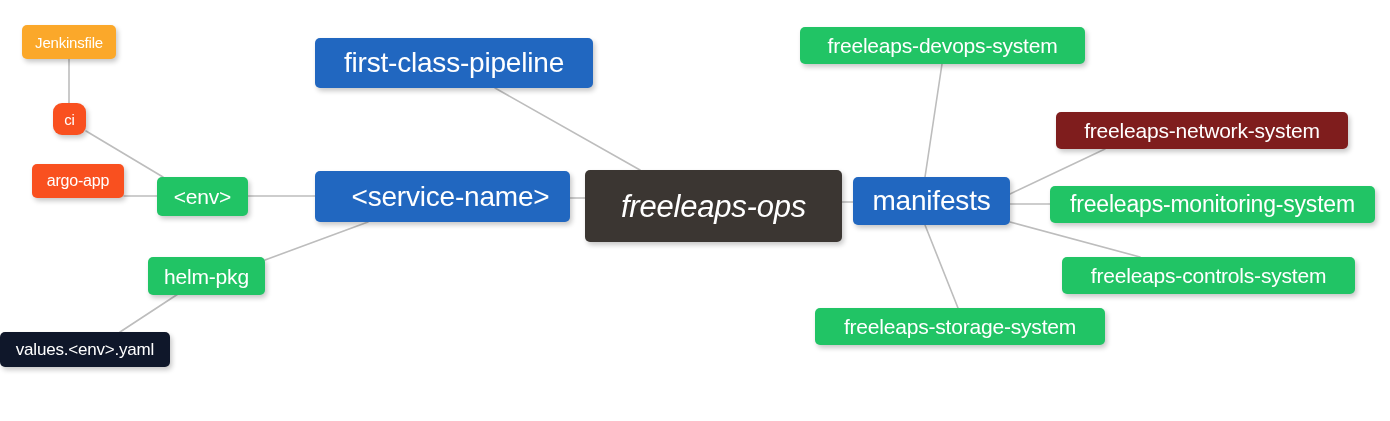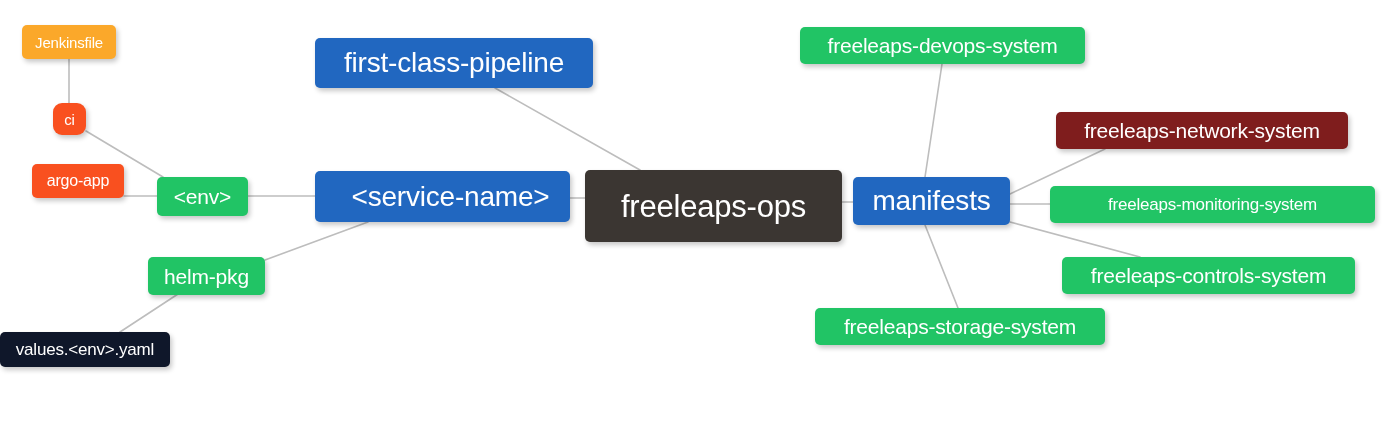--- a/index.html
+++ b/index.html
@@ -81,33 +81,33 @@
       </div>
       <div class="node" style="left: 0; top: 332px; width: 170px; height: 35px; background: #0f172a; font-size: 17px;">
         <span class="node-label">values.&lt;env&gt;.yaml</span>
       </div>
       <div class="node" style="left: 315px; top: 38px; width: 278px; height: 50px; background: rgb(33, 103, 192); font-size: 28px;">
         <span class="node-label">first-class-pipeline</span>
       </div>
       <div class="node" style="left: 315px; top: 171px; width: 255px; height: 51px; background: rgb(33, 103, 192); font-size: 28px; padding-left: 16px;">
         <span class="node-label">&lt;service-name&gt;</span>
       </div>
-      <div class="node" style="left: 585px; top: 170px; width: 257px; height: 72px; background: rgb(59, 54, 50); font-size: 31px;">
+      <div class="node" style="left: 585px; top: 170px; width: 257px; height: 72px; background: rgb(59, 54, 50); font-size: 31px; font-style: italic;">
         <span class="node-label">freeleaps-ops</span>
       </div>
       <div class="node" style="left: 853px; top: 177px; width: 157px; height: 48px; background: rgb(33, 103, 192); font-size: 28px;">
         <span class="node-label">manifests</span>
       </div>
       <div class="node" style="left: 800px; top: 27px; width: 285px; height: 37px; background: rgb(33, 196, 101); font-size: 21px;">
         <span class="node-label">freeleaps-devops-system</span>
       </div>
       <div class="node" style="left: 1056px; top: 112px; width: 292px; height: 37px; background: #7f1d1d; font-size: 21px;">
         <span class="node-label">freeleaps-network-system</span>
       </div>
-      <div class="node" style="left: 1050px; top: 186px; width: 325px; height: 37px; background: rgb(33, 196, 101); font-size: 17px;">
+      <div class="node" style="left: 1050px; top: 186px; width: 325px; height: 37px; background: rgb(33, 196, 101); font-size: 23px;">
         <span class="node-label">freeleaps-monitoring-system</span>
       </div>
       <div class="node" style="left: 1062px; top: 257px; width: 293px; height: 37px; background: rgb(33, 196, 101); font-size: 21px;">
         <span class="node-label">freeleaps-controls-system</span>
       </div>
       <div class="node" style="left: 815px; top: 308px; width: 290px; height: 37px; background: rgb(33, 196, 101); font-size: 21px;">
         <span class="node-label">freeleaps-storage-system</span>
       </div>
     </div>
 </div>

